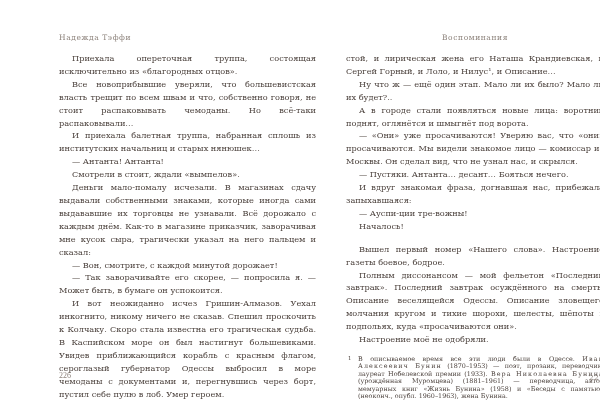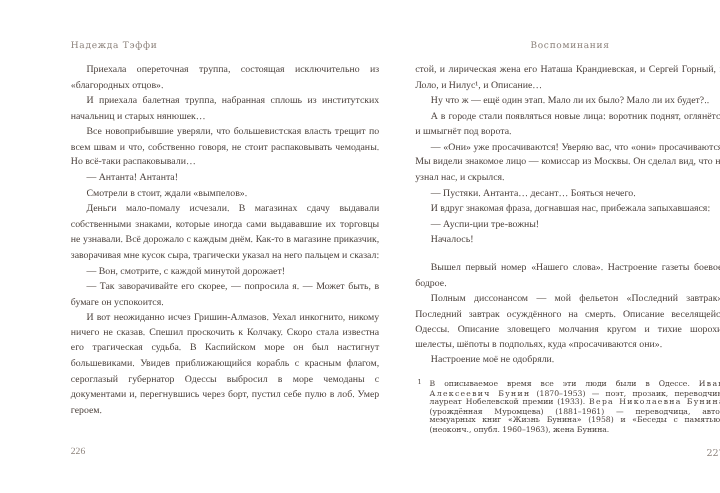--- a/index.html
+++ b/index.html
@@ -25,21 +25,21 @@
     color:var(--muted);
   }
   .rh-left{text-align:left;}
   .rh-right{text-align:center;}
   .body{
     margin-top:10px;
     font-size:8.2px;line-height:12.9px;
     text-align:justify;
     color:var(--text);
   }
-  .body p{margin:0;text-indent:13px;font-family:Liberation Serif, serif;}
+  .body p{margin:0;text-indent:13px;}
   .body p.noindent{text-indent:0;}
   .chapter{
     margin:13px 0 9px 0;
     text-align:center;
     font-size:11px;font-weight:bold;
     color:var(--text);
   }
   .footnote{
     position:relative;
     margin-top:10px;
@@ -62,22 +62,22 @@
 </style>
 </head>
 <body>
 
 <div class="spread">
 
   <section class="page left">
     <div class="running-head rh-left">Надежда Тэффи</div>
     <div class="body" id="left-body">
         <p>Приехала опереточная труппа, состоящая исключительно из «благородных отцов».</p>
+        <p>Все новоприбывшие уверяли, что большевистская власть трещит по всем швам и что, собственно говоря, не стоит распаковывать чемоданы. Но всё-таки распаковывали…</p>
         <p>И приехала балетная труппа, набранная сплошь из институтских начальниц и старых нянюшек…</p>
-        <p>Все новоприбывшие уверяли, что большевистская власть трещит по всем швам и что, собственно говоря, не стоит распаковывать чемоданы. Но всё-таки распаковывали…</p>
         <p>— Антанта! Антанта!</p>
         <p>Смотрели в стоит, ждали «вымпелов».</p>
         <p>Деньги мало-помалу исчезали. В магазинах сдачу выдавали собственными знаками, которые иногда сами выдававшие их торговцы не узнавали. Всё дорожало с каждым днём. Как-то в магазине приказчик, заворачивая мне кусок сыра, трагически указал на него пальцем и сказал:</p>
         <p>— Вон, смотрите, с каждой минутой дорожает!</p>
         <p>— Так заворачивайте его скорее, — попросила я. — Может быть, в бумаге он успокоится.</p>
         <p>И вот неожиданно исчез Гришин-Алмазов. Уехал инкогнито, никому ничего не сказав. Спешил проскочить к Колчаку. Скоро стала известна его трагическая судьба. В Каспийском море он был настигнут большевиками. Увидев приближающийся корабль с красным флагом, сероглазый губернатор Одессы выбросил в море чемоданы с документами и, перегнувшись через борт, пустил себе пулю в лоб. Умер героем.</p>
       </div>
     <div class="page-number pn-left">226</div>
   </section>
 

